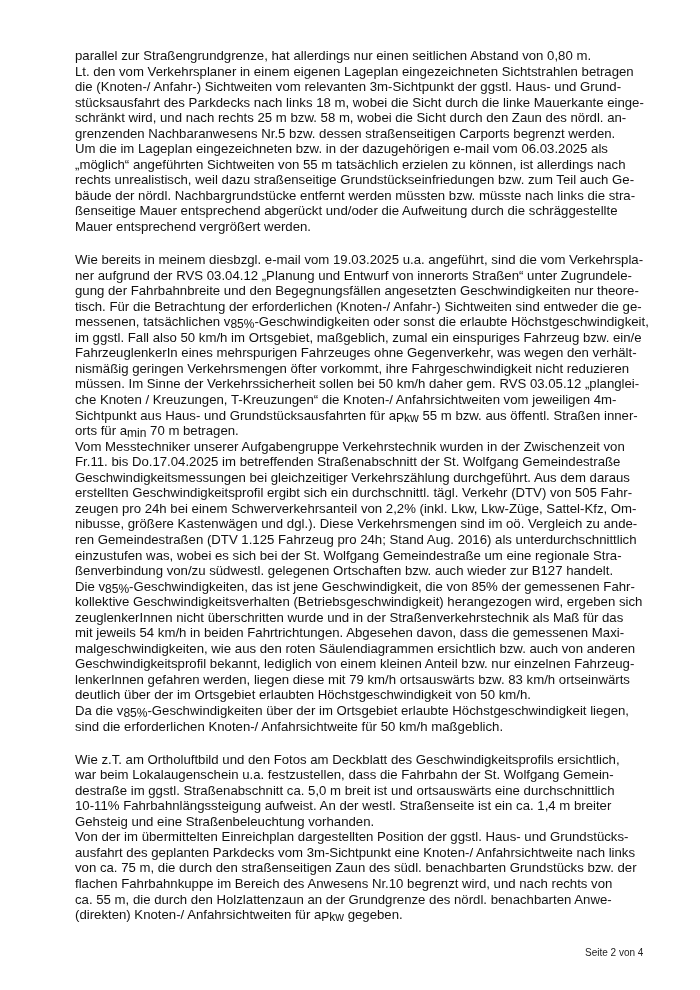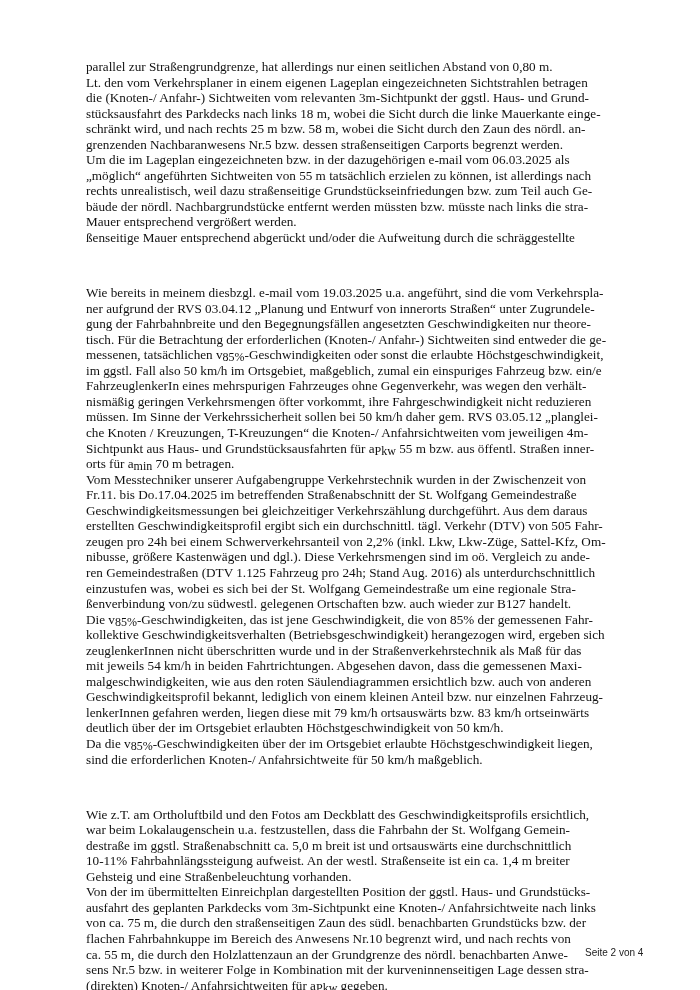--- a/index.html
+++ b/index.html
@@ -3,21 +3,21 @@
 <meta charset="utf-8">
 <style>
   html, body { margin: 0; padding: 0; background: #ffffff; }
   body { width: 700px; height: 990px; position: relative; overflow: hidden; }
   .page {
     position: absolute; left: 74px; top: 47px; width: 570px;
     font-family: "Liberation Sans", sans-serif;
     font-size: 13.2px; line-height: 15.55px; color: #111111;
     white-space: nowrap;
   }
-  .para { margin: 12px; font-family: Liberation Serif, serif; }
+  .para { margin: 1px; }
   .gap { height: 15.55px; }
   .line { display: block; }
   sub { font-size: 12px; vertical-align: -2px; line-height: 0; }
   .footer {
     position: absolute; left: 585px; top: 947px;
     font-family: "Liberation Sans", sans-serif; font-size: 10px; color: #222;
   }
 </style>
 </head>
 <body>
@@ -27,22 +27,22 @@
       <span class="line">parallel zur Straßengrundgrenze, hat allerdings nur einen seitlichen Abstand von 0,80 m.</span>
       <span class="line">Lt. den vom Verkehrsplaner in einem eigenen Lageplan eingezeichneten Sichtstrahlen betragen</span>
       <span class="line">die (Knoten-/ Anfahr-) Sichtweiten vom relevanten 3m-Sichtpunkt der ggstl. Haus- und Grund-</span>
       <span class="line">stücksausfahrt des Parkdecks nach links 18 m, wobei die Sicht durch die linke Mauerkante einge-</span>
       <span class="line">schränkt wird, und nach rechts 25 m bzw. 58 m, wobei die Sicht durch den Zaun des nördl. an-</span>
       <span class="line">grenzenden Nachbaranwesens Nr.5 bzw. dessen straßenseitigen Carports begrenzt werden.</span>
       <span class="line">Um die im Lageplan eingezeichneten bzw. in der dazugehörigen e-mail vom 06.03.2025 als</span>
       <span class="line">„möglich“ angeführten Sichtweiten von 55 m tatsächlich erzielen zu können, ist allerdings nach</span>
       <span class="line">rechts unrealistisch, weil dazu straßenseitige Grundstückseinfriedungen bzw. zum Teil auch Ge-</span>
       <span class="line">bäude der nördl. Nachbargrundstücke entfernt werden müssten bzw. müsste nach links die stra-</span>
+      <span class="line">ßenseitige Mauer entsprechend abgerückt und/oder die Aufweitung durch die schräggestellte</span>
       <span class="line">Mauer entsprechend vergrößert werden.</span>
-      <span class="line">ßenseitige Mauer entsprechend abgerückt und/oder die Aufweitung durch die schräggestellte</span>
     </div>
   <div class="gap"></div>
   <div class="para">
       <span class="line">Wie bereits in meinem diesbzgl. e-mail vom 19.03.2025 u.a. angeführt, sind die vom Verkehrspla-</span>
       <span class="line">ner aufgrund der RVS 03.04.12 „Planung und Entwurf von innerorts Straßen“ unter Zugrundele-</span>
       <span class="line">gung der Fahrbahnbreite und den Begegnungsfällen angesetzten Geschwindigkeiten nur theore-</span>
       <span class="line">tisch. Für die Betrachtung der erforderlichen (Knoten-/ Anfahr-) Sichtweiten sind entweder die ge-</span>
       <span class="line">messenen, tatsächlichen v<sub>85%</sub>-Geschwindigkeiten oder sonst die erlaubte Höchstgeschwindigkeit,</span>
       <span class="line">im ggstl. Fall also 50 km/h im Ortsgebiet, maßgeblich, zumal ein einspuriges Fahrzeug bzw. ein/e</span>
       <span class="line">FahrzeuglenkerIn eines mehrspurigen Fahrzeuges ohne Gegenverkehr, was wegen den verhält-</span>
@@ -76,18 +76,17 @@
       <span class="line">Wie z.T. am Ortholuftbild und den Fotos am Deckblatt des Geschwindigkeitsprofils ersichtlich,</span>
       <span class="line">war beim Lokalaugenschein u.a. festzustellen, dass die Fahrbahn der St. Wolfgang Gemein-</span>
       <span class="line">destraße im ggstl. Straßenabschnitt ca. 5,0 m breit ist und ortsauswärts eine durchschnittlich</span>
       <span class="line">10-11% Fahrbahnlängssteigung aufweist. An der westl. Straßenseite ist ein ca. 1,4 m breiter</span>
       <span class="line">Gehsteig und eine Straßenbeleuchtung vorhanden.</span>
       <span class="line">Von der im übermittelten Einreichplan dargestellten Position der ggstl. Haus- und Grundstücks-</span>
       <span class="line">ausfahrt des geplanten Parkdecks vom 3m-Sichtpunkt eine Knoten-/ Anfahrsichtweite nach links</span>
       <span class="line">von ca. 75 m, die durch den straßenseitigen Zaun des südl. benachbarten Grundstücks bzw. der</span>
       <span class="line">flachen Fahrbahnkuppe im Bereich des Anwesens Nr.10 begrenzt wird, und nach rechts von</span>
       <span class="line">ca. 55 m, die durch den Holzlattenzaun an der Grundgrenze des nördl. benachbarten Anwe-</span>
-      <span class="line">sens Nr.5 bzw. in weiterer Folge in Kombination mit der kurveninnenseitigen Lage dessen stra-</span>
       <span class="line">(direkten) Knoten-/ Anfahrsichtweiten für a<sub>Pkw</sub> gegeben.</span>
     </div>
 </div>
 
 <div class="footer">Seite 2 von 4</div>
 
 </body></html>

